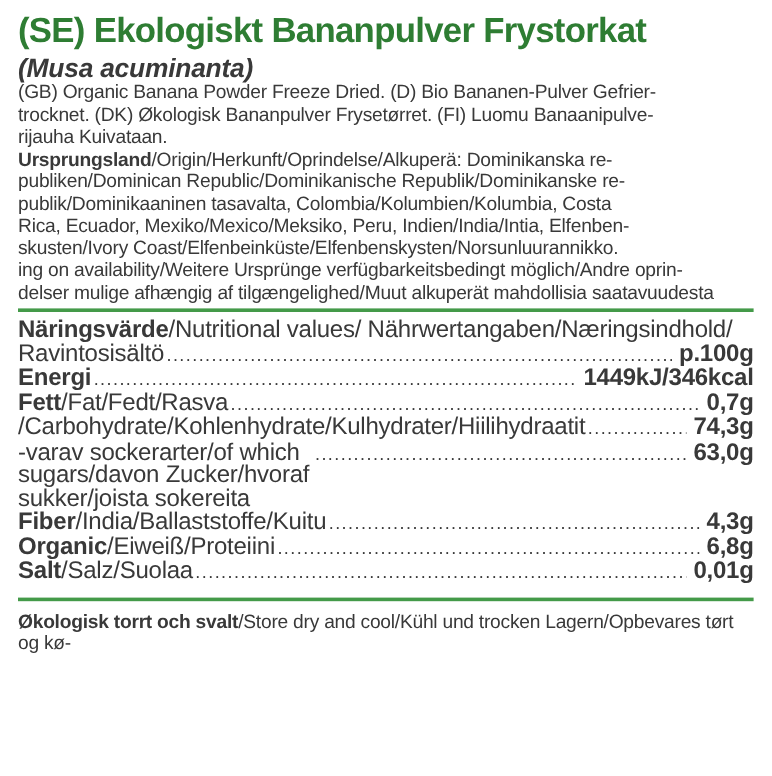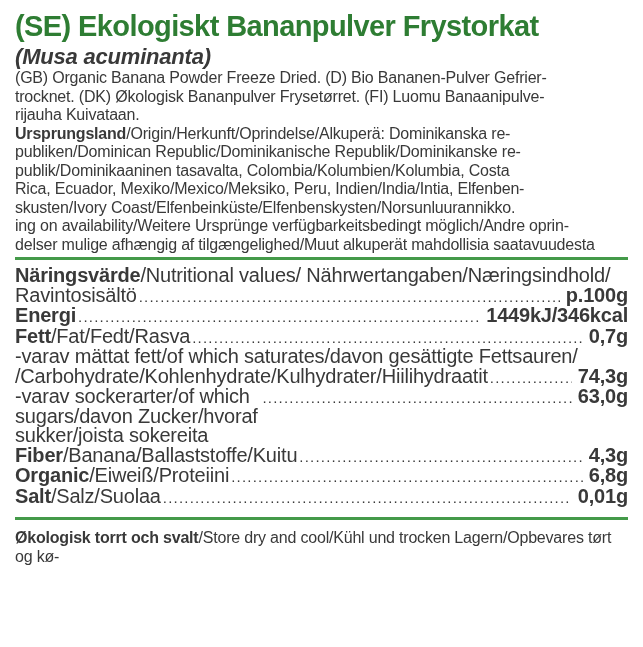--- a/index.html
+++ b/index.html
@@ -108,35 +108,32 @@
         <span class="leader"></span>
         <span class="nval">1449kJ/346kcal</span>
     </div>
     <div class="nrow">
       <span class="term">Fett</span>
         <span class="trans">/Fat/Fedt/Rasva</span>
         <span class="leader"></span>
         <span class="nval">0,7g</span>
     </div>
     <div class="nrow">
-      <span class="trans">-varav mättat fett/of which saturates/davon gesättigte Fettsauren/</span>
-    </div>
-    <div class="nrow">
         <span class="trans">/Carbohydrate/Kohlenhydrate/Kulhydrater/Hiilihydraatit</span>
         <span class="leader"></span>
         <span class="nval">74,3g</span>
     </div>
     <div class="nrow">
       <span class="trans">-varav sockerarter/of which sugars/davon Zucker/hvoraf sukker/joista sokereita</span>
         <span class="leader"></span>
         <span class="nval">63,0g</span>
     </div>
     <div class="nrow">
       <span class="term">Fiber</span>
-        <span class="trans">/Banana/Ballaststoffe/Kuitu</span>
+        <span class="trans">/India/Ballaststoffe/Kuitu</span>
         <span class="leader"></span>
         <span class="nval">4,3g</span>
     </div>
     <div class="nrow">
       <span class="term">Organic</span>
         <span class="trans">/Eiweiß/Proteiini</span>
         <span class="leader"></span>
         <span class="nval">6,8g</span>
     </div>
     <div class="nrow">

